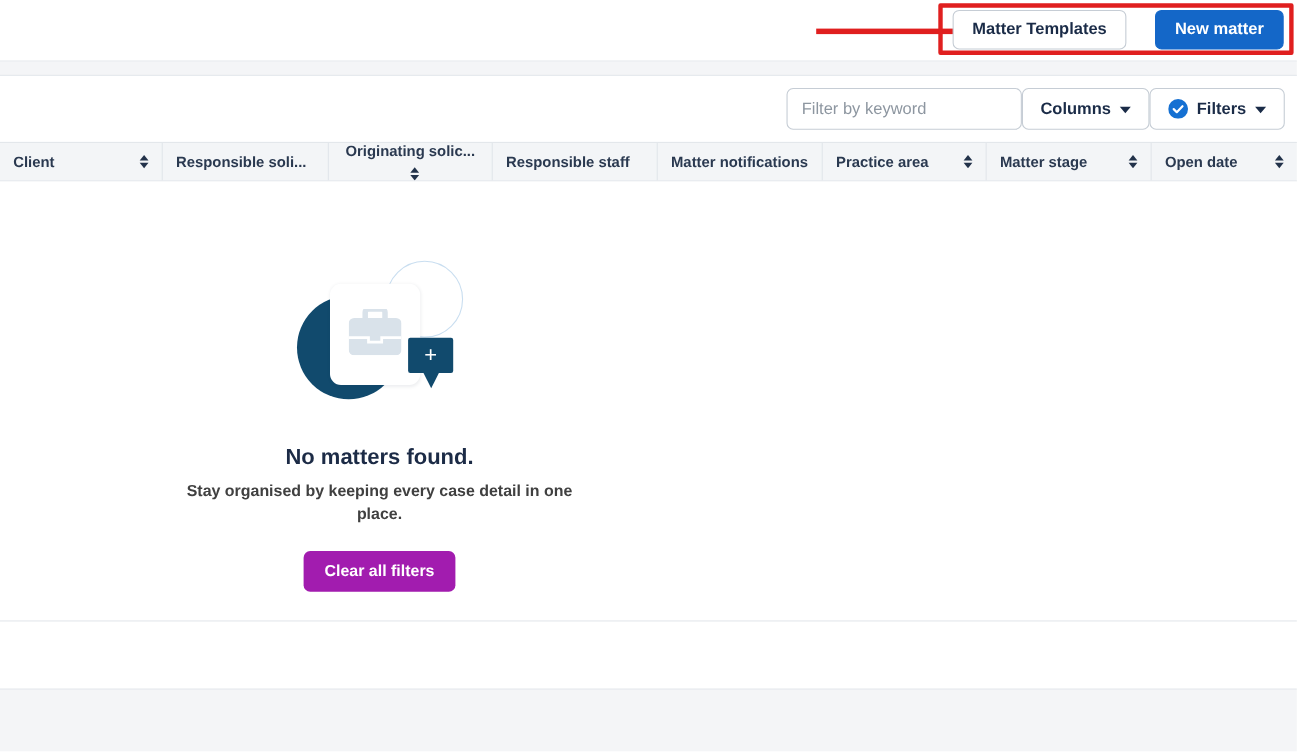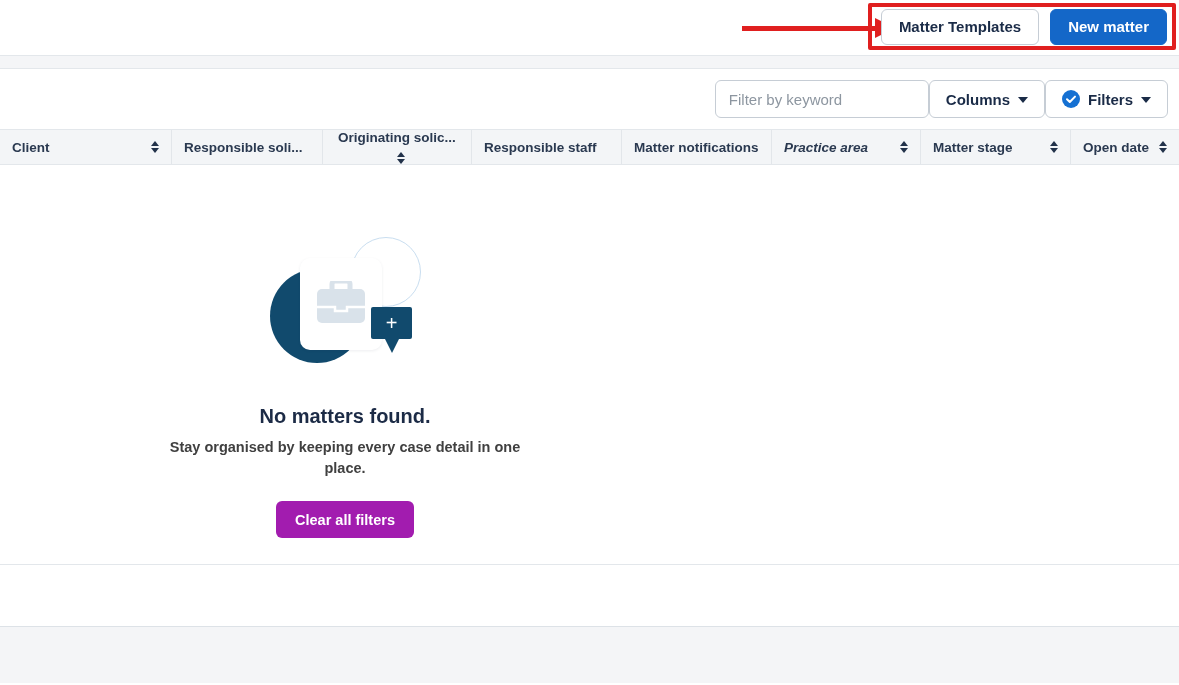--- a/index.html
+++ b/index.html
@@ -31,21 +31,21 @@
     border-bottom: 10px solid transparent;
     border-left: 20px solid #e01f1f;
   }
   .annotation-rect {
     position: absolute;
     top: 3px; right: 3px;
     height: 47px;
     border: 4px solid #e01f1f;
     border-radius: 2px;
     display: flex; align-items: center;
-    gap: 11px;
+    gap: 26px;
     padding: 0 5px 0 9px;
   }
   .btn {
     height: 36px;
     border-radius: 6px;
     font-family: "Liberation Sans", sans-serif;
     font-size: 15px;
     font-weight: bold;
     padding: 0 17px;
     cursor: pointer;
@@ -293,21 +293,21 @@
         <circle cx="9" cy="9" r="9" fill="#1570d2"></circle>
         <path d="M5 9.2 L7.8 12 L13 6.6" stroke="#ffffff" stroke-width="2" fill="none" stroke-linecap="round" stroke-linejoin="round"></path>
       </svg>
     </span>
     <span>Filters</span>
     <span class="caret"></span>
   </button>
 </div>
 
 <div class="table-header">
-  <div class="th" style="width:172px;">
+  <div class="th" style="width:148px;">
     <span>Client</span>
     <span class="sort">
         <i class="tri-up"></i>
         <i class="tri-down"></i>
       </span>
   </div>
   <div class="th" style="width:151px;gap:17px;">
     <span>Responsible soli...</span>
     <span class="sort">
         <i class="tri-up"></i>
@@ -320,21 +320,21 @@
         <i class="tri-up"></i>
         <i class="tri-down"></i>
       </span>
   </div>
   <div class="th" style="width:150px;">
     <span>Responsible staff</span>
   </div>
   <div class="th" style="width:150px;">
     <span>Matter notifications</span>
   </div>
-  <div class="th" style="width:149px;font-style:italic;">
+  <div class="th" style="width:149px;">
     <span>Practice area</span>
     <span class="sort">
         <i class="tri-up"></i>
         <i class="tri-down"></i>
       </span>
   </div>
   <div class="th" style="width:150px;align-items:center;">
     <span>Matter stage</span>
     <span class="sort">
         <i class="tri-up"></i>

